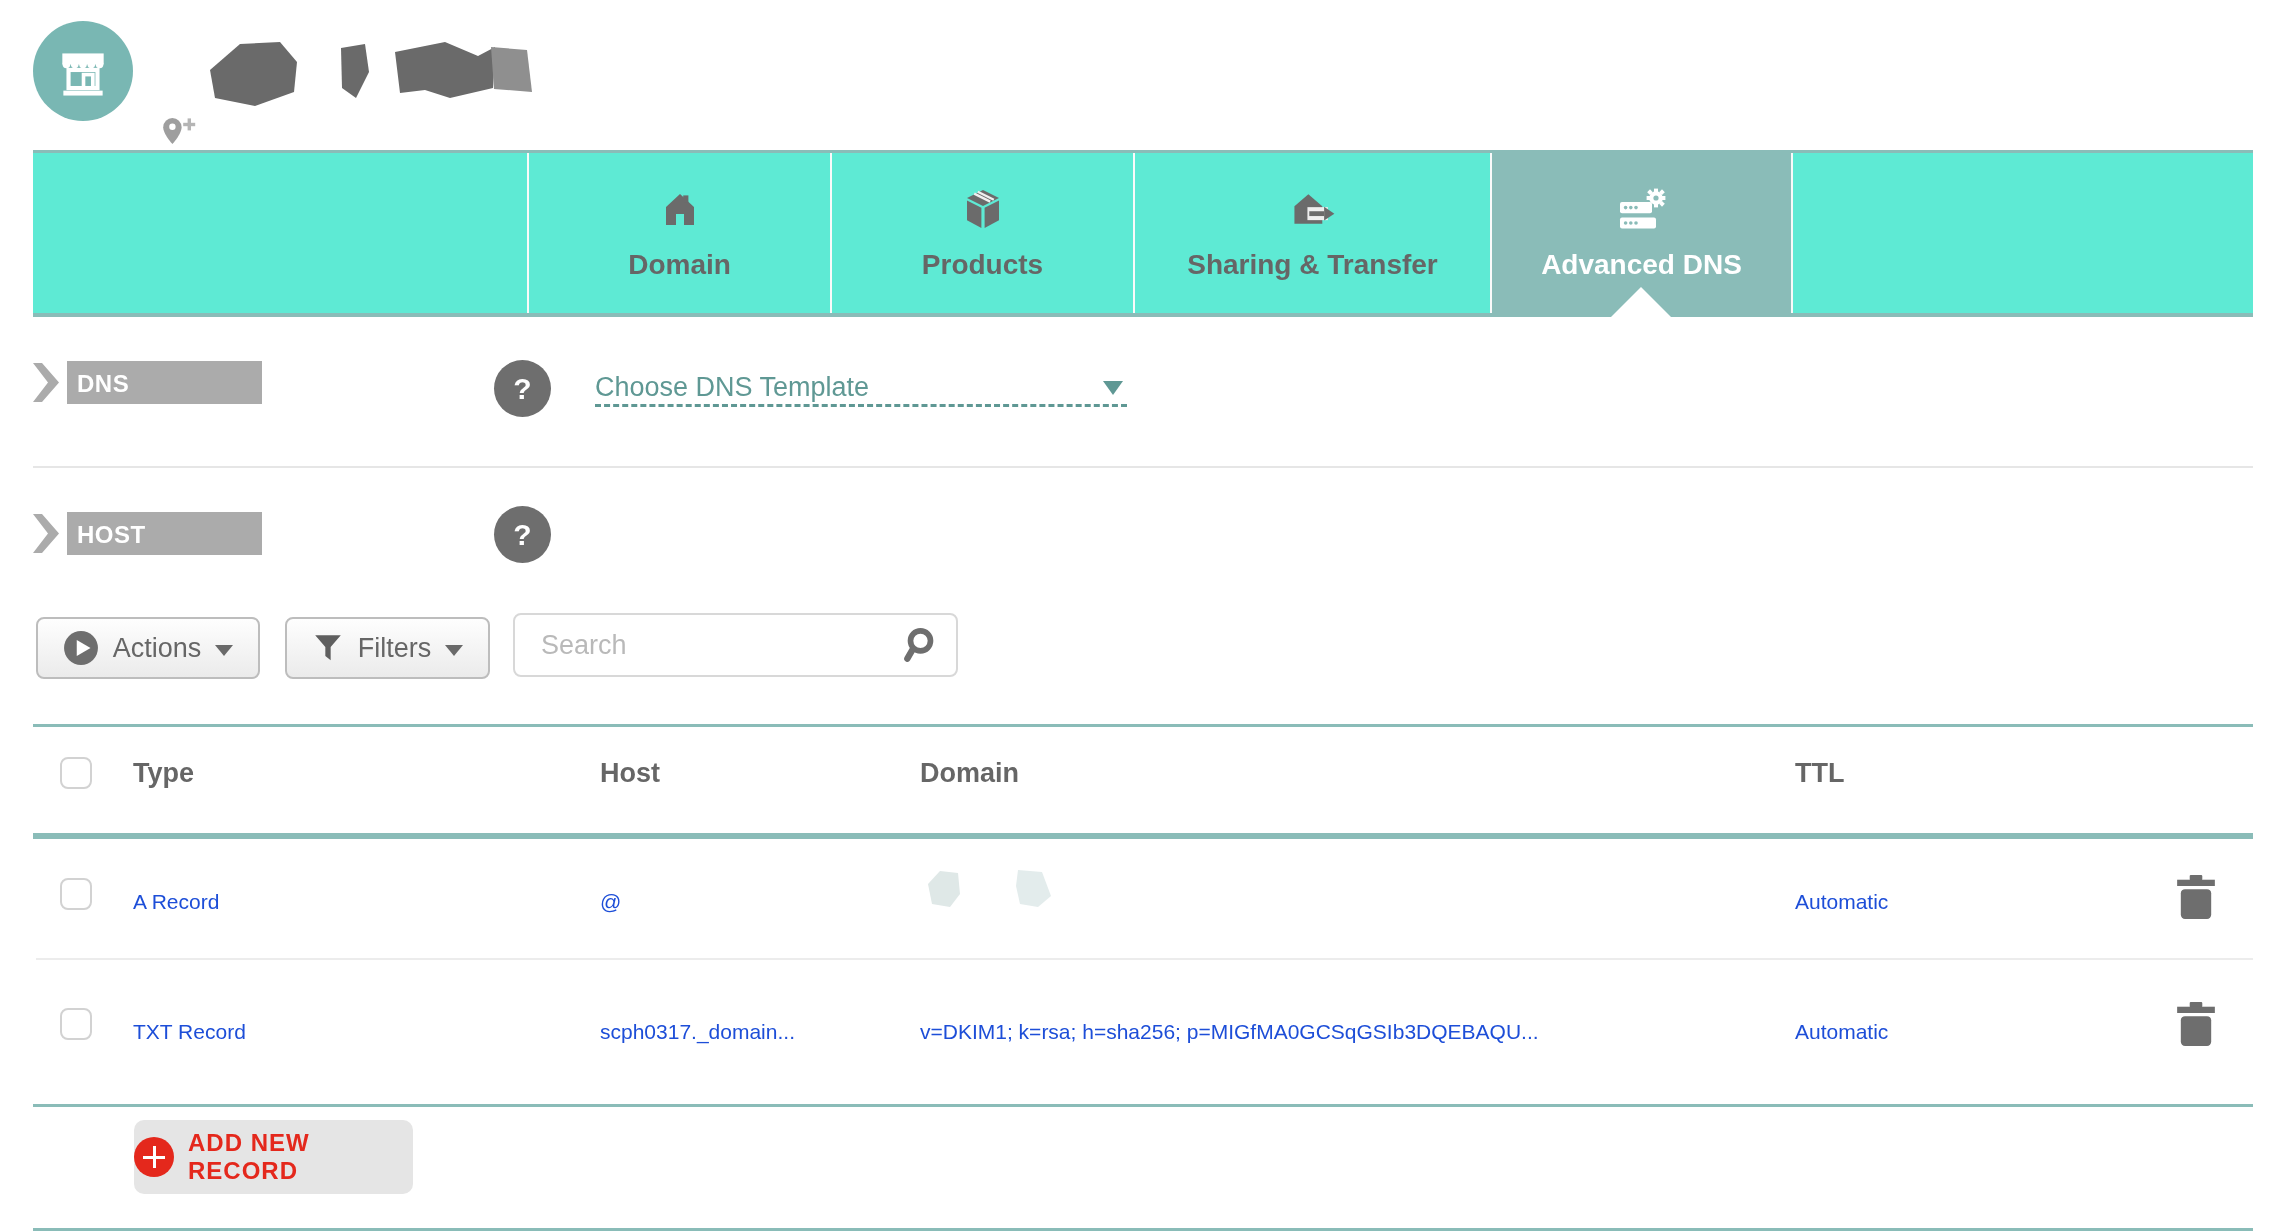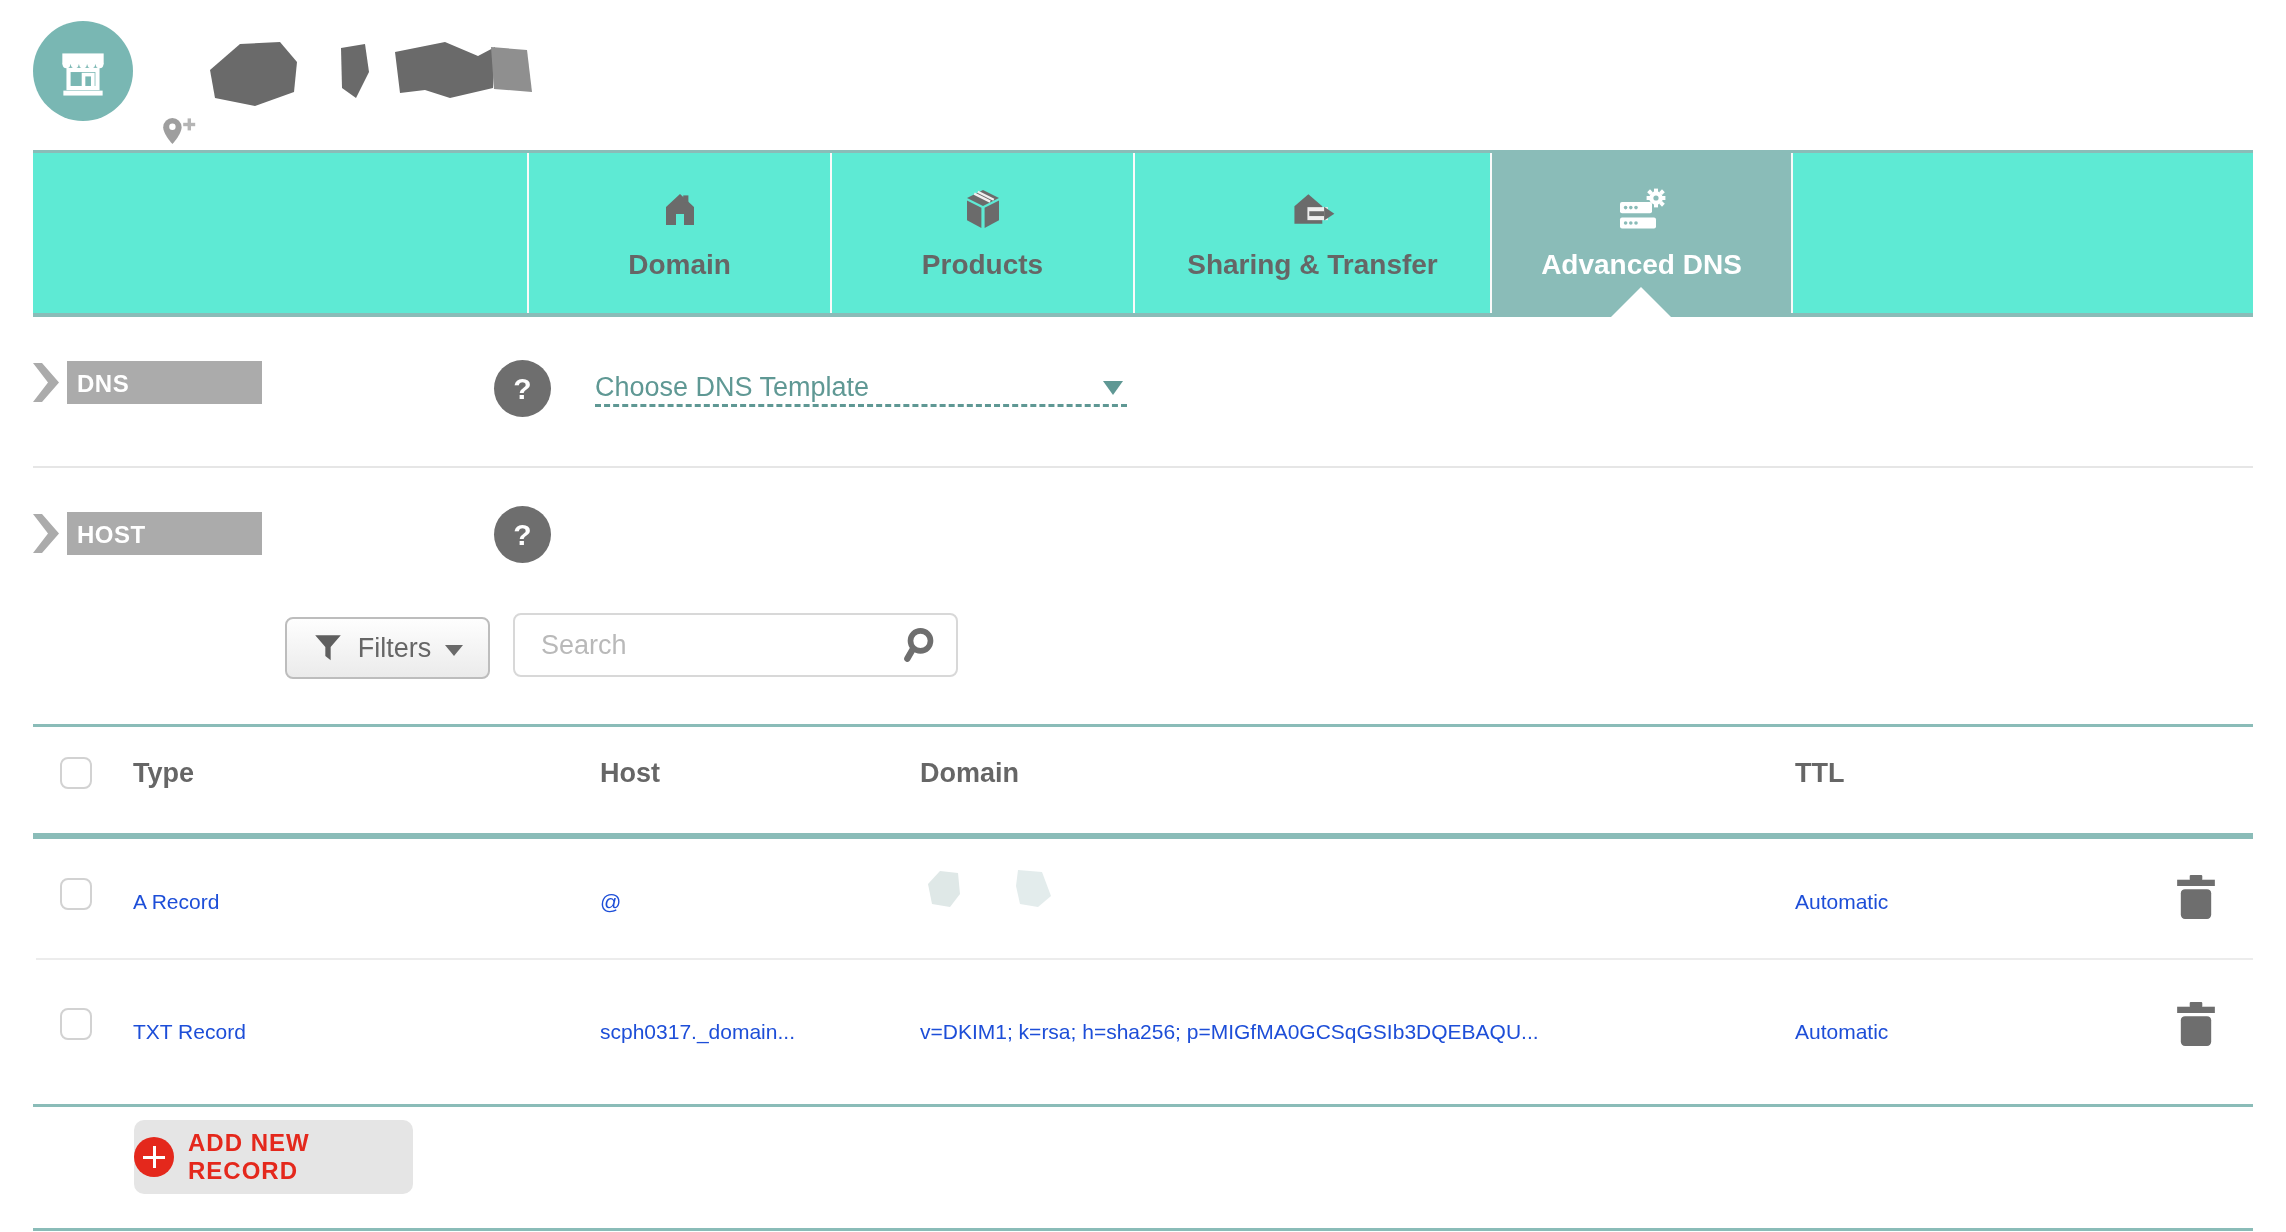--- a/index.html
+++ b/index.html
@@ -180,20 +180,28 @@
       <polygon points="0,2 9,2 26,21.5 9,41 0,41 15,21.5" fill="#ababab"></polygon>
       <rect x="34" y="0" width="195" height="43" fill="#ababab"></rect>
     </svg>
     <div class="ribbon-text">HOST RECORDS</div>
   </div>
 
   <div class="abs help" style="left:494px;top:506px;">
     <span>?</span>
   </div>
 
+  <div class="abs btn" style="left:36px;top:617px;width:224px;height:62px;">
+    <svg width="36" height="36" viewBox="0 0 34 34">
+      <circle cx="17" cy="17" r="16" fill="#6e6e6e"></circle>
+      <polygon points="13,9.5 26,17 13,24.5" fill="#fff"></polygon>
+    </svg>
+    <span class="btn-label">Actions</span>
+    <span class="caret-gray"></span>
+  </div>
 
   <div class="abs btn" style="left:285px;top:617px;width:205px;height:62px;">
     <svg width="32" height="32" viewBox="0 0 30 30">
       <polygon points="3,3 27,3 17.5,14 17.5,26.5 12.5,22.5 12.5,14" fill="#5f5f5f"></polygon>
     </svg>
     <span class="btn-label">Filters</span>
     <span class="caret-gray"></span>
   </div>
 
   <div class="abs search-box" style="left:513px;top:613px;width:445px;height:64px;">

